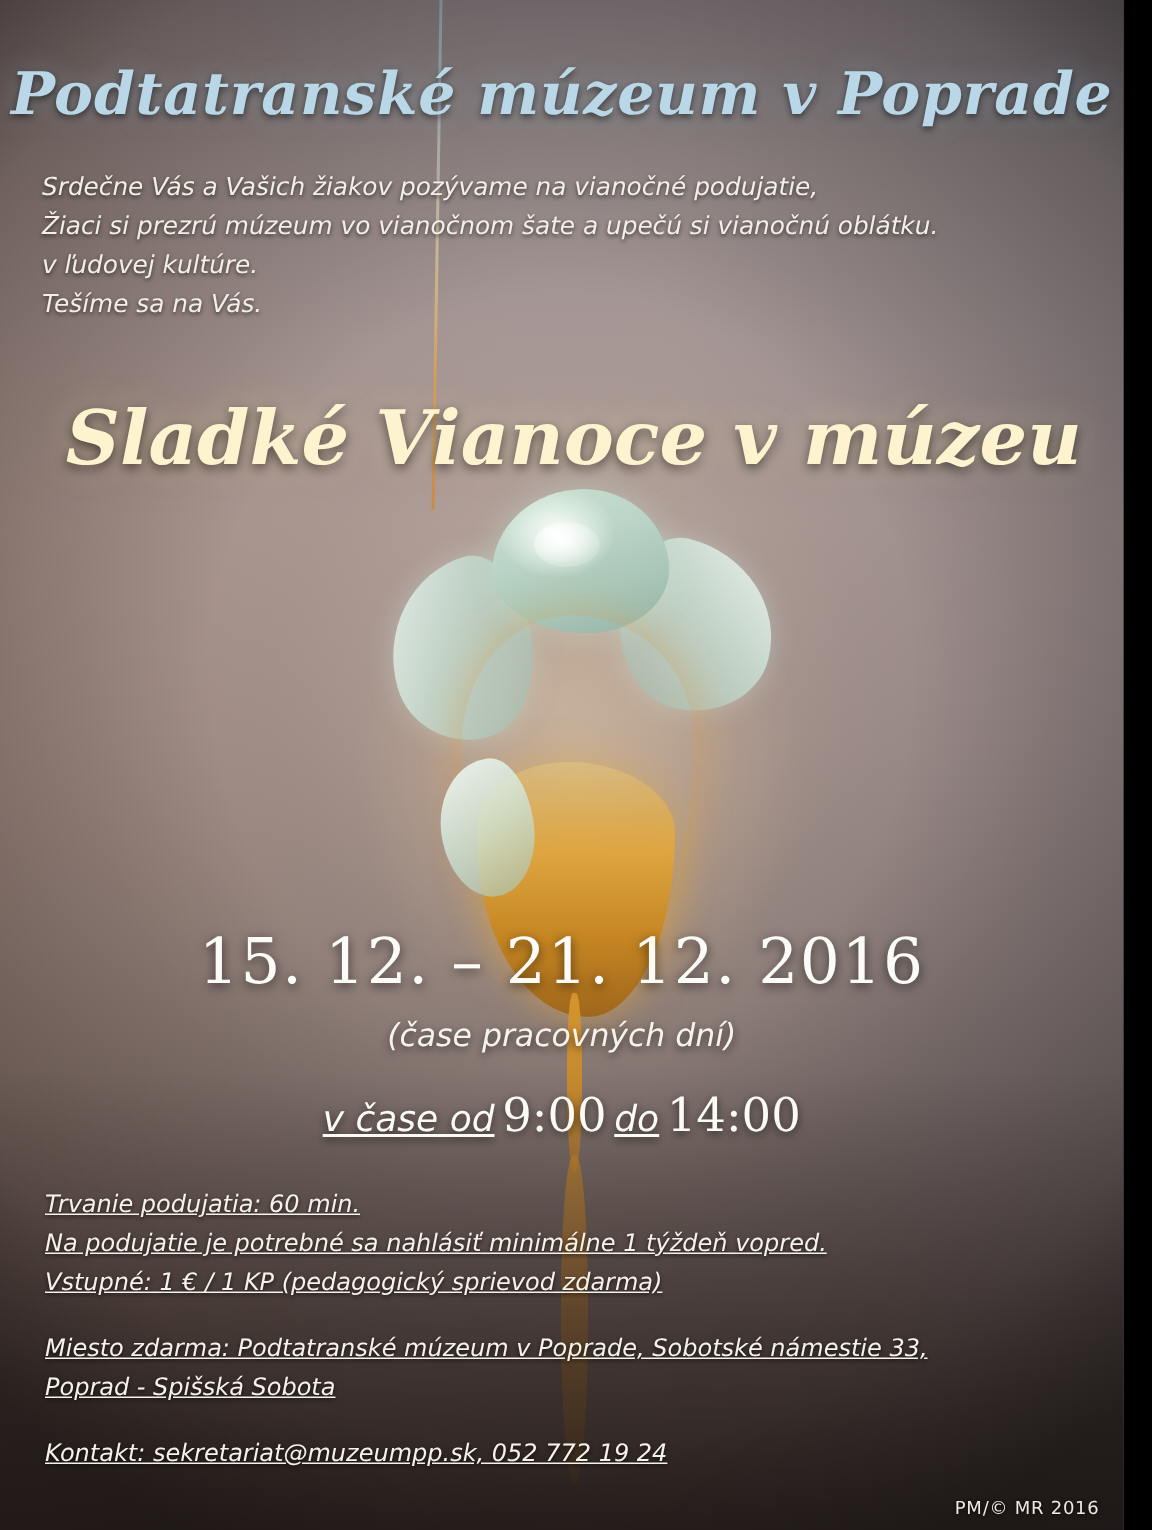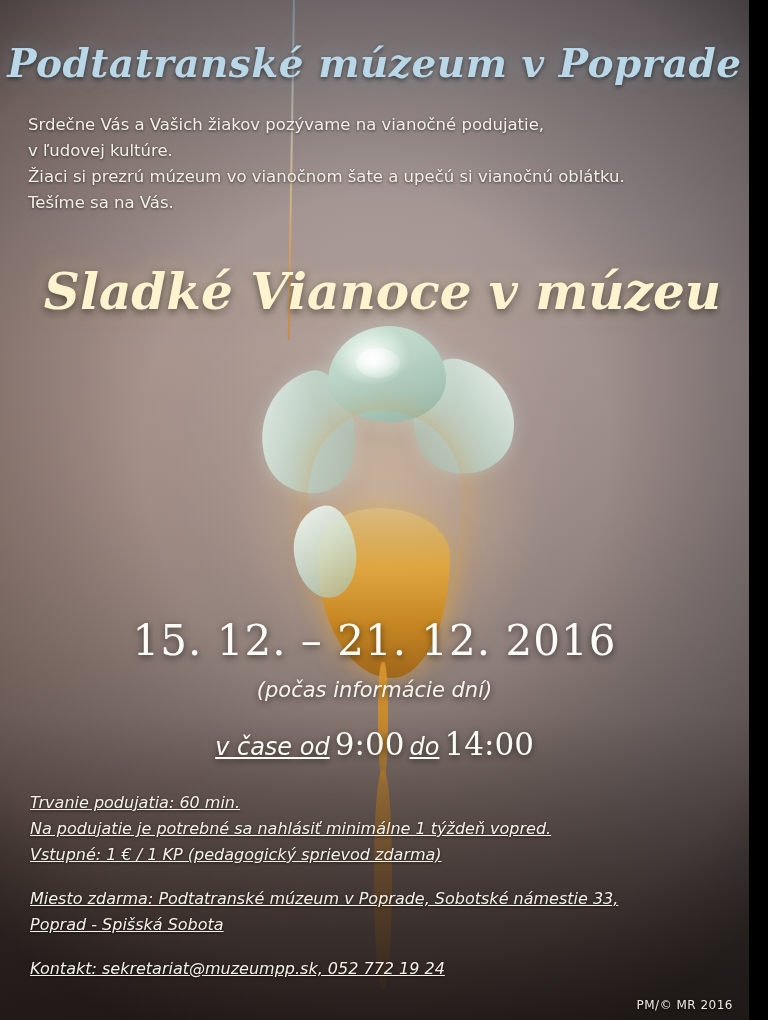--- a/index.html
+++ b/index.html
@@ -165,20 +165,21 @@
     color: #b9d7e6;
     text-shadow: 0 2px 5px rgba(0,0,0,0.55), 0 0 18px rgba(140,190,215,0.35);
   }
 
   .intro {
     position: absolute;
     top: 112px;
     left: 28px;
     right: 24px;
     font-family: "DejaVu Sans", sans-serif;
+    font-style: italic;
     font-size: 16.5px;
     line-height: 26px;
     color: #f3efe7;
     text-shadow: 0 1px 3px rgba(0,0,0,0.6);
   }
   .intro div { white-space: nowrap; }
 
   .headline {
     position: absolute;
     top: 262px;
@@ -285,29 +286,29 @@
     <div class="orn-drip"></div>
     <div class="orn-drip2"></div>
   </div>
 
   <div class="bg-vignette"></div>
 
   <div class="title">Podtatranské múzeum v Poprade</div>
 
   <div class="intro">
     <div>Srdečne Vás a Vašich žiakov pozývame na vianočné podujatie,</div>
+    <div>Žiaci si prezrú múzeum vo vianočnom šate a upečú si vianočnú oblátku.</div>
     <div>v ľudovej kultúre.</div>
-    <div>Žiaci si prezrú múzeum vo vianočnom šate a upečú si vianočnú oblátku.</div>
     <div>Tešíme sa na Vás.</div>
   </div>
 
   <div class="headline">Sladké Vianoce v múzeu</div>
 
   <div class="dates">15. 12. – 21. 12. 2016</div>
-  <div class="dates-note">(počas informácie dní)</div>
+  <div class="dates-note">(čase pracovných dní)</div>
 
   <div class="time-line">
     <span class="lbl">v čase od</span>
     <span class="num">9:00</span>
     <span class="lbl">do</span>
     <span class="num">14:00</span>
   </div>
 
   <div class="details">
     <div class="block">

